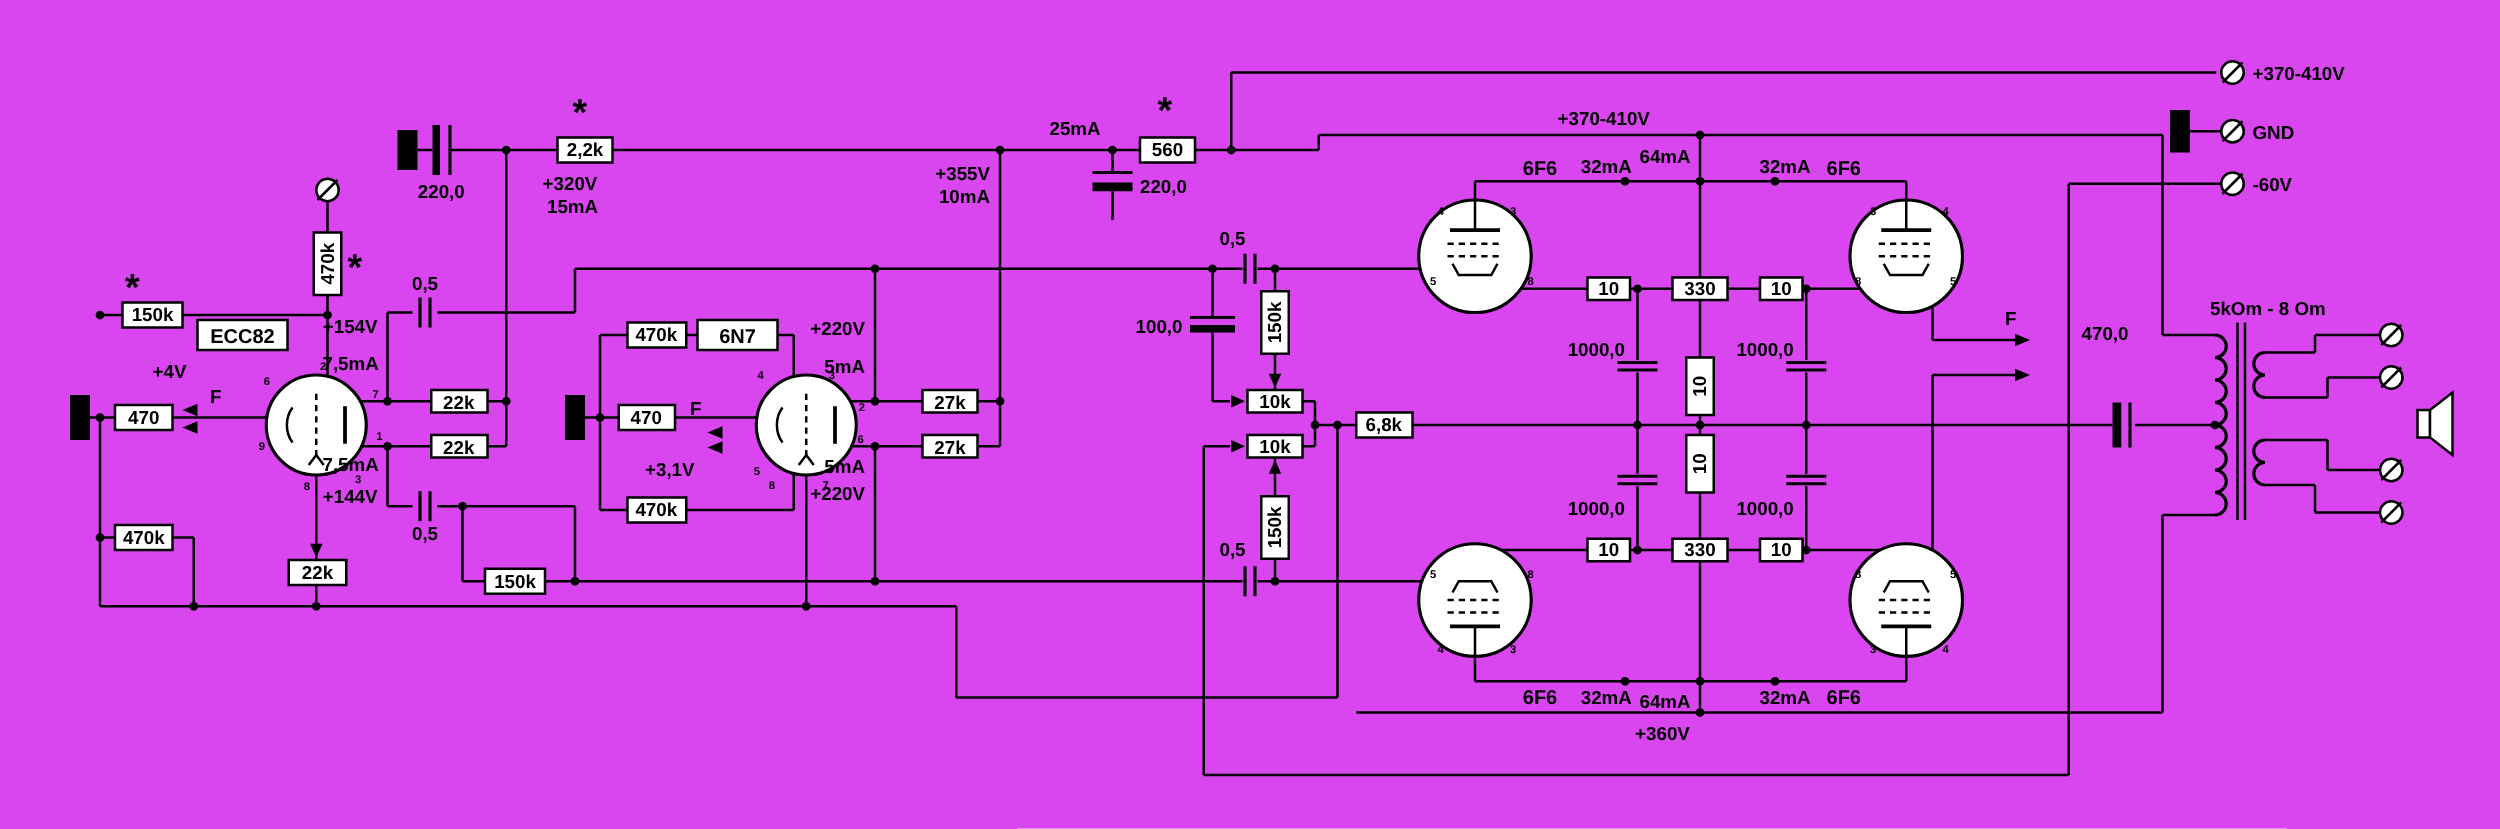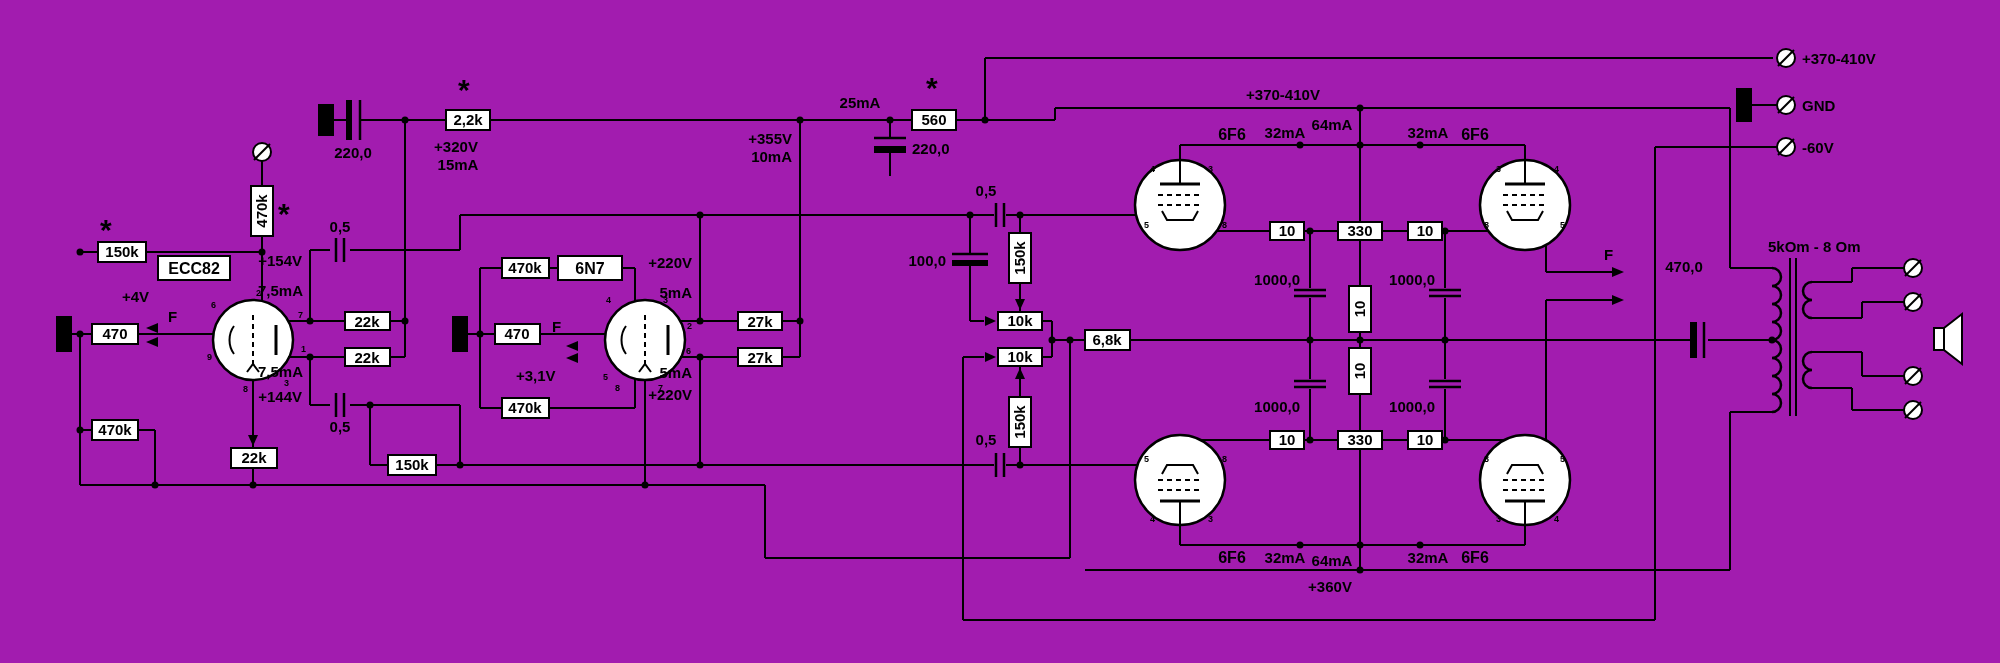--- a/index.html
+++ b/index.html
@@ -1,16 +1,16 @@
 <!DOCTYPE html>
 <html><head>
 <meta charset="utf-8">
 <style>
   html,body{margin:0;padding:0;background:#ffffff;}
-  .page{width:2000px;height:663px;position:relative;background:#a21caf;}
+  .page{width:2000px;height:663px;position:relative;background:#d946ef;}
   svg text{font-family:"Liberation Sans",sans-serif;font-weight:bold;fill:#000;}
   text.v{font-size:15px;}
   text.big{font-size:16px;}
   text.pin{font-size:9px;font-weight:bold;}
   text.star{font-size:30px;}
 </style>
 </head>
 <body>
 
 <div class="page">

